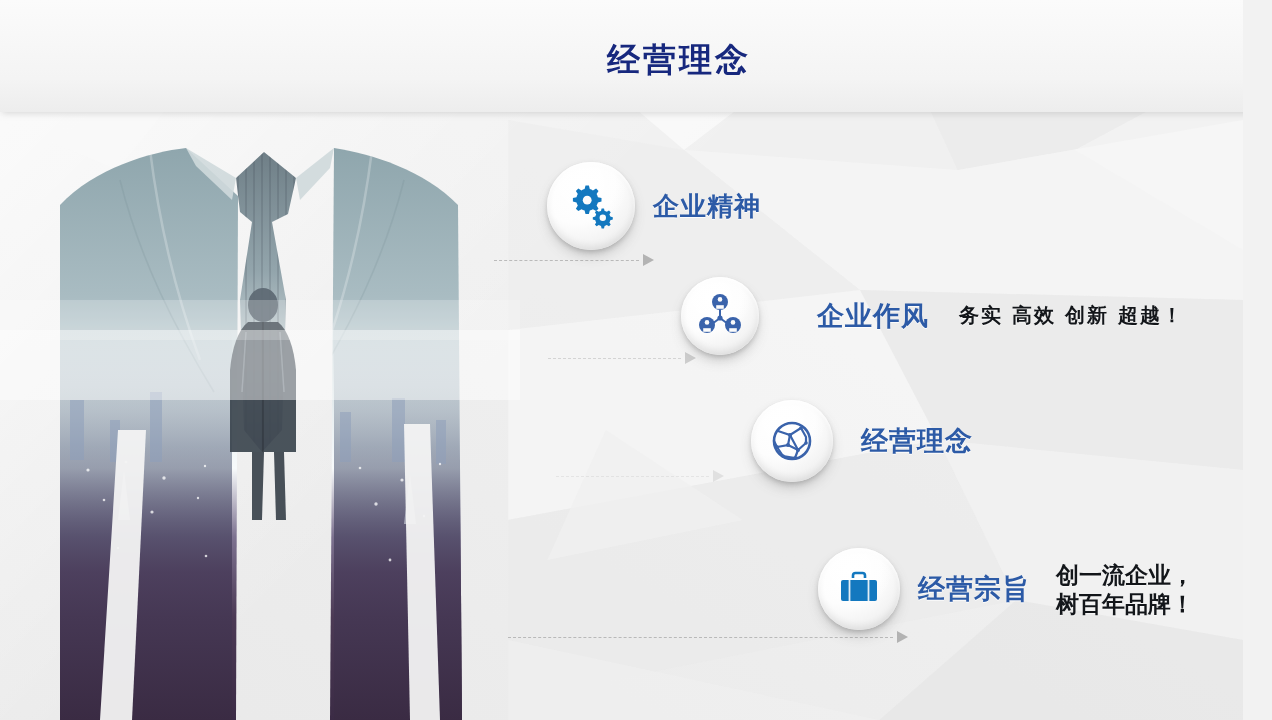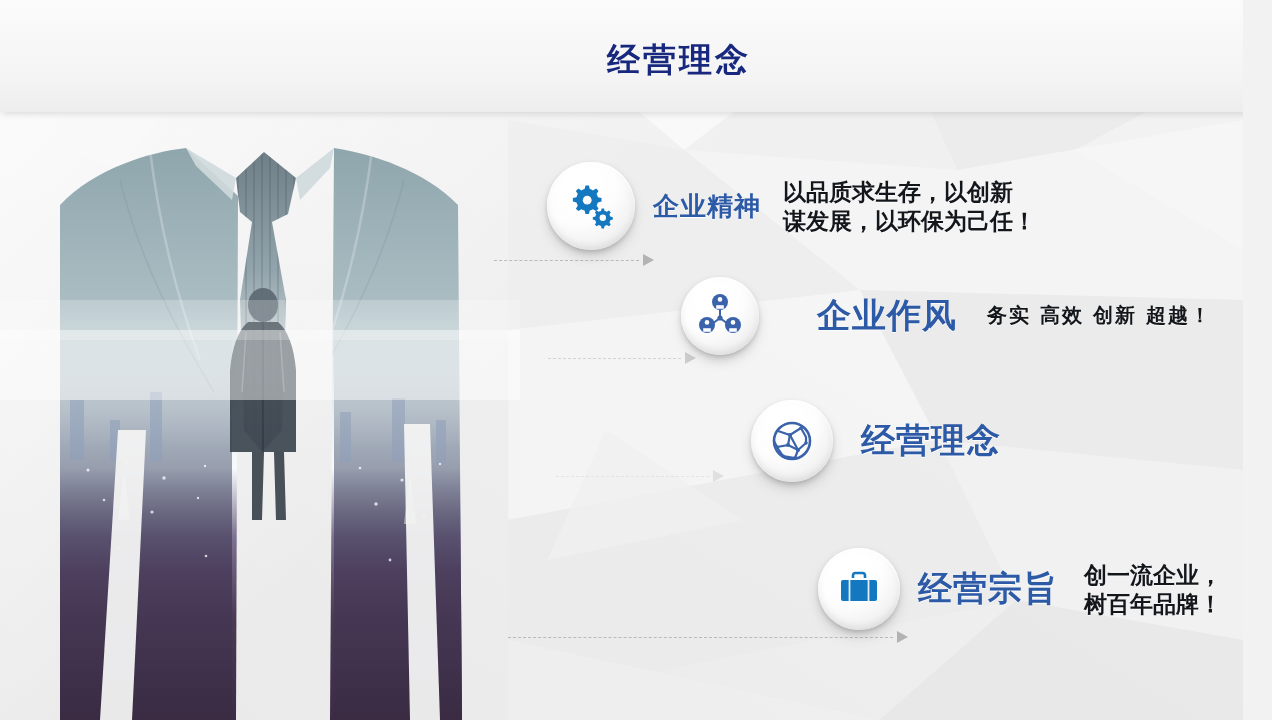--- a/index.html
+++ b/index.html
@@ -70,21 +70,21 @@
   .disc::after{
     content:"";position:absolute;inset:5px;border-radius:50%;
     background:radial-gradient(circle at 38% 22%,rgba(255,255,255,.95) 0%,rgba(255,255,255,0) 62%);
     pointer-events:none;
   }
   .disc svg{position:relative;z-index:2;display:block;}
 
   .heading{
     flex:0 0 auto;
     font-family:"DejaVu Sans","Liberation Sans",sans-serif;
-    font-weight:700;font-size:34px;letter-spacing:1px;
+    font-weight:700;font-size:27px;letter-spacing:1px;
     color:#2c5aa6;white-space:nowrap;
     text-shadow:0 1px 0 rgba(255,255,255,.8);
   }
   .body-text{
     flex:0 0 auto;
     font-family:"DejaVu Serif","Liberation Serif",serif;
     font-weight:700;font-size:23px;line-height:1.28;color:#13161a;
     white-space:pre-line;
     text-shadow:0 1px 0 rgba(255,255,255,.55);
   }
@@ -296,22 +296,20 @@
       <svg width="50" height="50" viewBox="0 0 50 50">
         <g fill="#1378bf">
           <path d="M19.5,4.5 l3.4,0 l0.9,3.6 a12,12 0 0 1 3.1,1.3 l3.2,-1.9 l2.4,2.4 l-1.9,3.2 a12,12 0 0 1 1.3,3.1 l3.6,0.9 l0,3.4 l-3.6,0.9 a12,12 0 0 1 -1.3,3.1 l1.9,3.2 l-2.4,2.4 l-3.2,-1.9 a12,12 0 0 1 -3.1,1.3 l-0.9,3.6 l-3.4,0 l-0.9,-3.6 a12,12 0 0 1 -3.1,-1.3 l-3.2,1.9 l-2.4,-2.4 l1.9,-3.2 a12,12 0 0 1 -1.3,-3.1 l-3.6,-0.9 l0,-3.4 l3.6,-0.9 a12,12 0 0 1 1.3,-3.1 l-1.9,-3.2 l2.4,-2.4 l3.2,1.9 a12,12 0 0 1 3.1,-1.3 Z"></path>
           <path d="M35.6,27.4 l2.4,0 l0.6,2.5 a8.5,8.5 0 0 1 2.2,0.9 l2.2,-1.3 l1.7,1.7 l-1.3,2.2 a8.5,8.5 0 0 1 0.9,2.2 l2.5,0.6 l0,2.4 l-2.5,0.6 a8.5,8.5 0 0 1 -0.9,2.2 l1.3,2.2 l-1.7,1.7 l-2.2,-1.3 a8.5,8.5 0 0 1 -2.2,0.9 l-0.6,2.5 l-2.4,0 l-0.6,-2.5 a8.5,8.5 0 0 1 -2.2,-0.9 l-2.2,1.3 l-1.7,-1.7 l1.3,-2.2 a8.5,8.5 0 0 1 -0.9,-2.2 l-2.5,-0.6 l0,-2.4 l2.5,-0.6 a8.5,8.5 0 0 1 0.9,-2.2 l-1.3,-2.2 l1.7,-1.7 l2.2,1.3 a8.5,8.5 0 0 1 2.2,-0.9 Z"></path>
         </g>
         <circle cx="21.2" cy="19.2" r="4.4" fill="#fbfbfb"></circle>
         <circle cx="36.8" cy="36.8" r="3.2" fill="#fbfbfb"></circle>
       </svg>
     </div>
     <div class="heading">企业精神</div>
-    <div class="body-text">以品质求生存，以创新
-谋发展，以环保为己任！</div>
   </div>
 
   <div class="row" id="row-2">
     <div class="disc">
       <svg width="46" height="46" viewBox="0 0 46 46">
         <g stroke="#3a63ab" stroke-width="2" fill="none">
           <path d="M23,17 L23,25"></path>
             <path d="M23,25 L15,31"></path>
             <path d="M23,25 L31,31"></path>
         </g>

